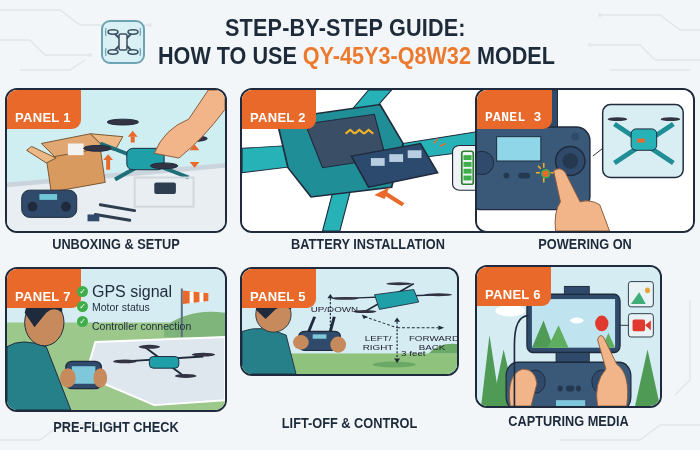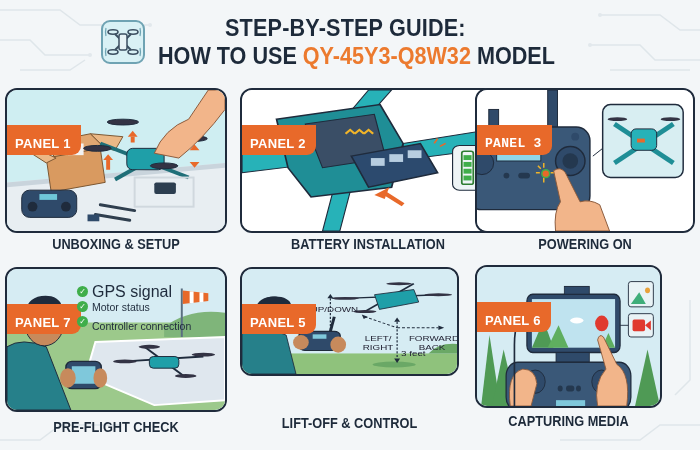--- a/index.html
+++ b/index.html
@@ -28,22 +28,22 @@
 
   .panel-wrap { position: absolute; }
   .panel {
     position: absolute; left: 0; top: 0; right: 0;
     border: 2.5px solid #1f2b3c; border-radius: 12px; overflow: hidden;
   }
   .panel svg { display: block; width: 100%; height: 100%; }
   .badge {
     position: absolute; left: 0; top: 0;
     background: #e8692a; color: #fff; font-weight: 700; font-size: 13px;
-    padding: 11px 10px 4px 8px; border-bottom-right-radius: 9px;
-    letter-spacing: 0.3px; z-index: 2; margin-top: 35px;
+    padding: 20px 10px 4px 8px; border-bottom-right-radius: 9px;
+    letter-spacing: 0.3px; z-index: 2;
   }
   .caption {
     position: absolute; left: 0; right: 0; text-align: center;
     font-weight: 700; font-size: 14.5px; color: #1d2a3a;
     transform: scaleX(0.88);
   }
   .p-label { font-family: "Liberation Sans", sans-serif; font-size: 10px; fill: #223; }
 </style>
 </head>
 <body>

